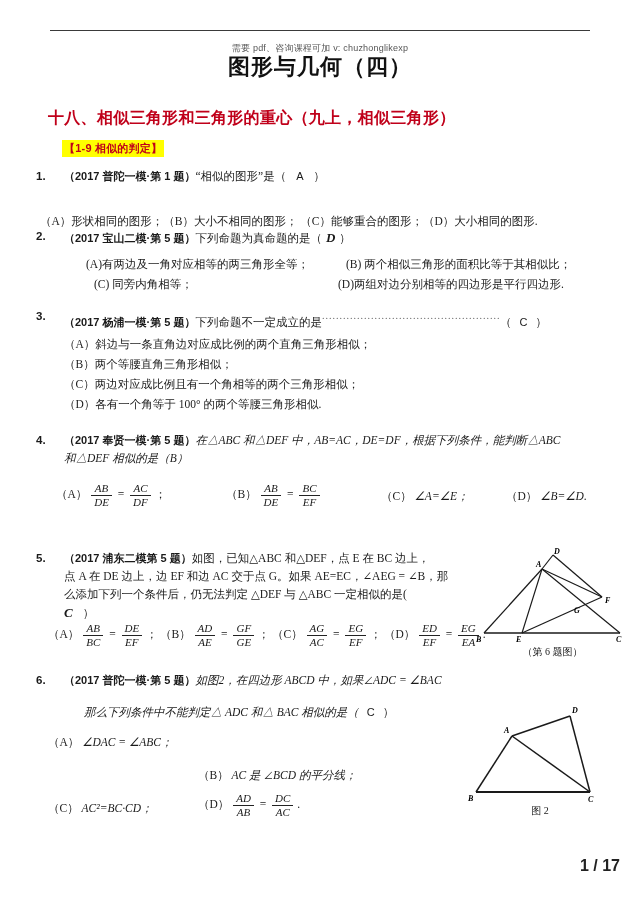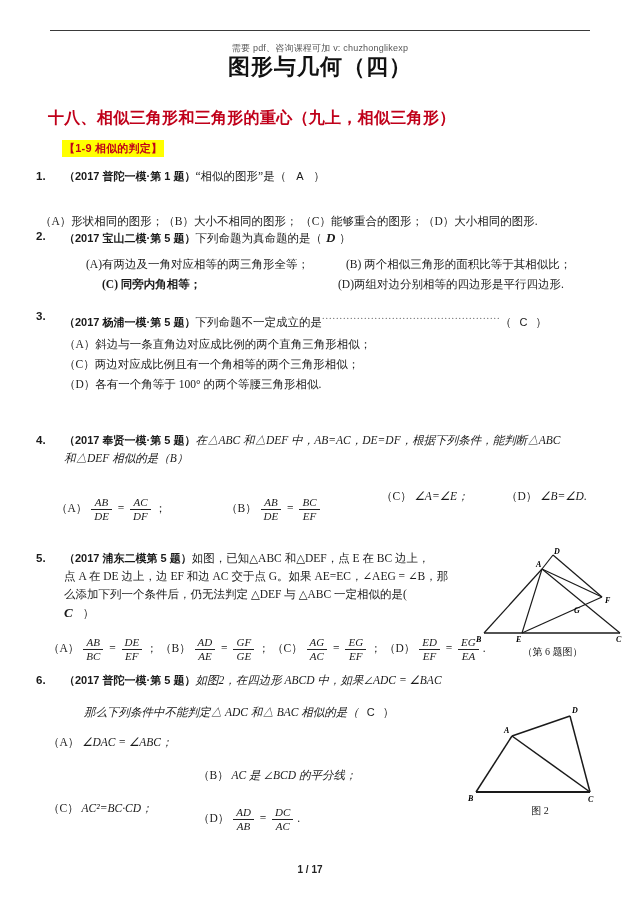--- a/index.html
+++ b/index.html
@@ -122,21 +122,21 @@
   }
 
   
   .frac {
     display: inline-block;
     vertical-align: middle;
     text-align: center;
     font-style: italic;
     font-size: 11px;
     line-height: 1.15;
-    margin: 14px 1px;
+    margin: 0 1px;
   }
   .frac .num { display: block; padding: 0 3px; }
   .frac .den { display: block; padding: 0 3px; border-top: 1px solid #222; }
   .eq { display: inline-block; vertical-align: middle; padding: 0 2px; font-style: normal; }
 
   
   .figure { position: absolute; }
   .figcap {
     position: absolute;
     width: 100%;
@@ -144,24 +144,24 @@
     font-size: 10px;
     font-family: "Liberation Serif", serif;
   }
 
   
   .page-footer {
     position: absolute;
     bottom: 28px;
     left: 0;
     width: 620px;
-    text-align: center;
-    font-family: "Liberation Sans", sans-serif;
-    font-weight: bold;
-    font-size: 10px;
+    text-align: right;
+    font-family: "Liberation Sans", sans-serif;
+    font-weight: bold;
+    font-size: 16px;
     color: #222;
   }
 </style>
 </head>
 <body>
 
 <div class="page-header">
   <span>需要 pdf、咨询课程可加 v: chuzhonglikexp</span>
 </div>
 <div class="header-rule"></div>
@@ -189,35 +189,36 @@
     <span style="position:absolute; left:28px; top:0; white-space:nowrap;">
       <span class="src">（2017 宝山二模·第 5 题）</span><span class="stem">下列命题为真命题的是（</span><span class="ans-inline" style="padding:0 4px;">D</span><span class="stem">）</span>
     </span>
   </div>
   <div style="position:absolute; left:50px; top:28px; width:540px;">
     <div style="position:relative; height:20px;">
       <span class="opts" style="position:absolute; left:0; white-space:nowrap;">(A)有两边及一角对应相等的两三角形全等；</span>
       <span class="opts" style="position:absolute; left:252px; white-space:nowrap;margin-left:8px;">(B) 两个相似三角形的面积比等于其相似比；</span>
     </div>
     <div style="position:relative; height:20px;">
-      <span class="opts" style="position:absolute; left:16px; white-space:nowrap;font-weight:bold;">(C) 同旁内角相等；</span>
+      <span class="opts" style="position:absolute; left:8px; white-space:nowrap;">(C) 同旁内角相等；</span>
       <span class="opts" style="position:absolute; left:252px; white-space:nowrap;">(D)两组对边分别相等的四边形是平行四边形.</span>
     </div>
   </div>
 </div>
 
 <div class="q" style="top:308px; left:36px; width:590px;">
   <div style="position:relative; height:18px;">
     <span class="qnum" style="left:0; top:0;">3.</span>
     <span style="position:absolute; left:28px; top:0; white-space:nowrap;">
       <span class="src">（2017 杨浦一模·第 5 题）</span><span class="stem">下列命题不一定成立的是</span><span class="dots" style="width:178px;">................................................................</span><span class="stem">（</span><span class="ans-plain" style="padding:0 8px;">C</span><span class="stem">）</span>
     </span>
   </div>
   <div style="position:absolute; left:28px; top:28px; width:540px;">
     <div class="opts" style="height:20px; white-space:nowrap;">（A）斜边与一条直角边对应成比例的两个直角三角形相似；</div>
+    <div class="opts" style="height:20px; white-space:nowrap;">（B）两个等腰直角三角形相似；</div>
     <div class="opts" style="height:20px; white-space:nowrap;">（C）两边对应成比例且有一个角相等的两个三角形相似；</div>
     <div class="opts" style="height:20px; white-space:nowrap;">（D）各有一个角等于 100° 的两个等腰三角形相似.</div>
   </div>
 </div>
 
 <div class="q" style="top:432px; left:36px; width:590px;">
   <div style="position:relative; height:18px;">
     <span class="qnum" style="left:0; top:0;">4.</span>
     <span style="position:absolute; left:28px; top:0; white-space:nowrap;text-align:right;">
       <span class="src">（2017 奉贤一模·第 5 题）</span><span class="stem ital">在△ABC 和△DEF 中，AB=AC，DE=DF，根据下列条件，能判断△ABC</span>

